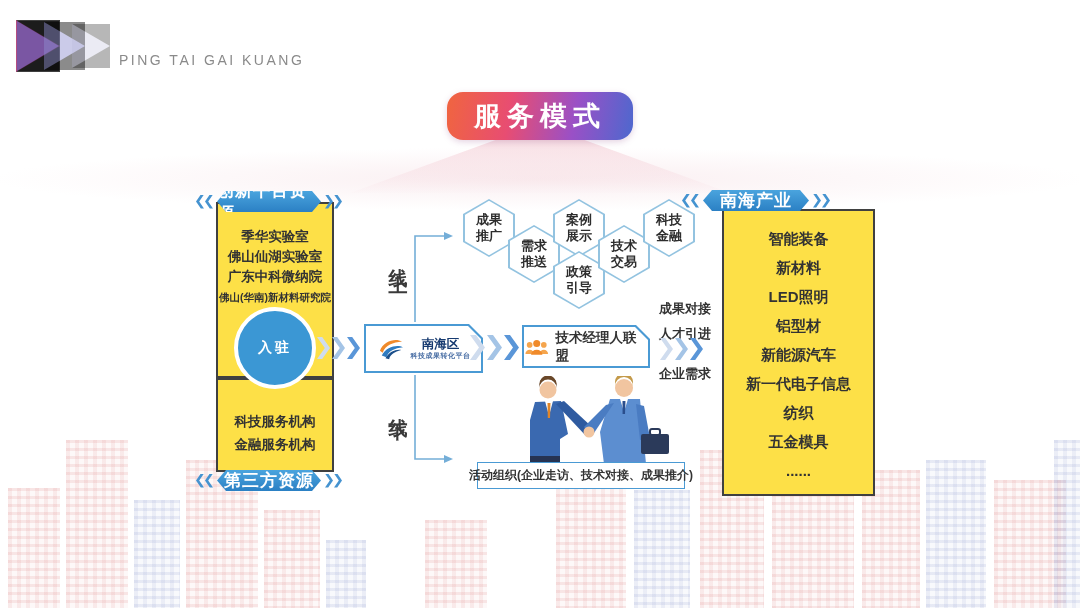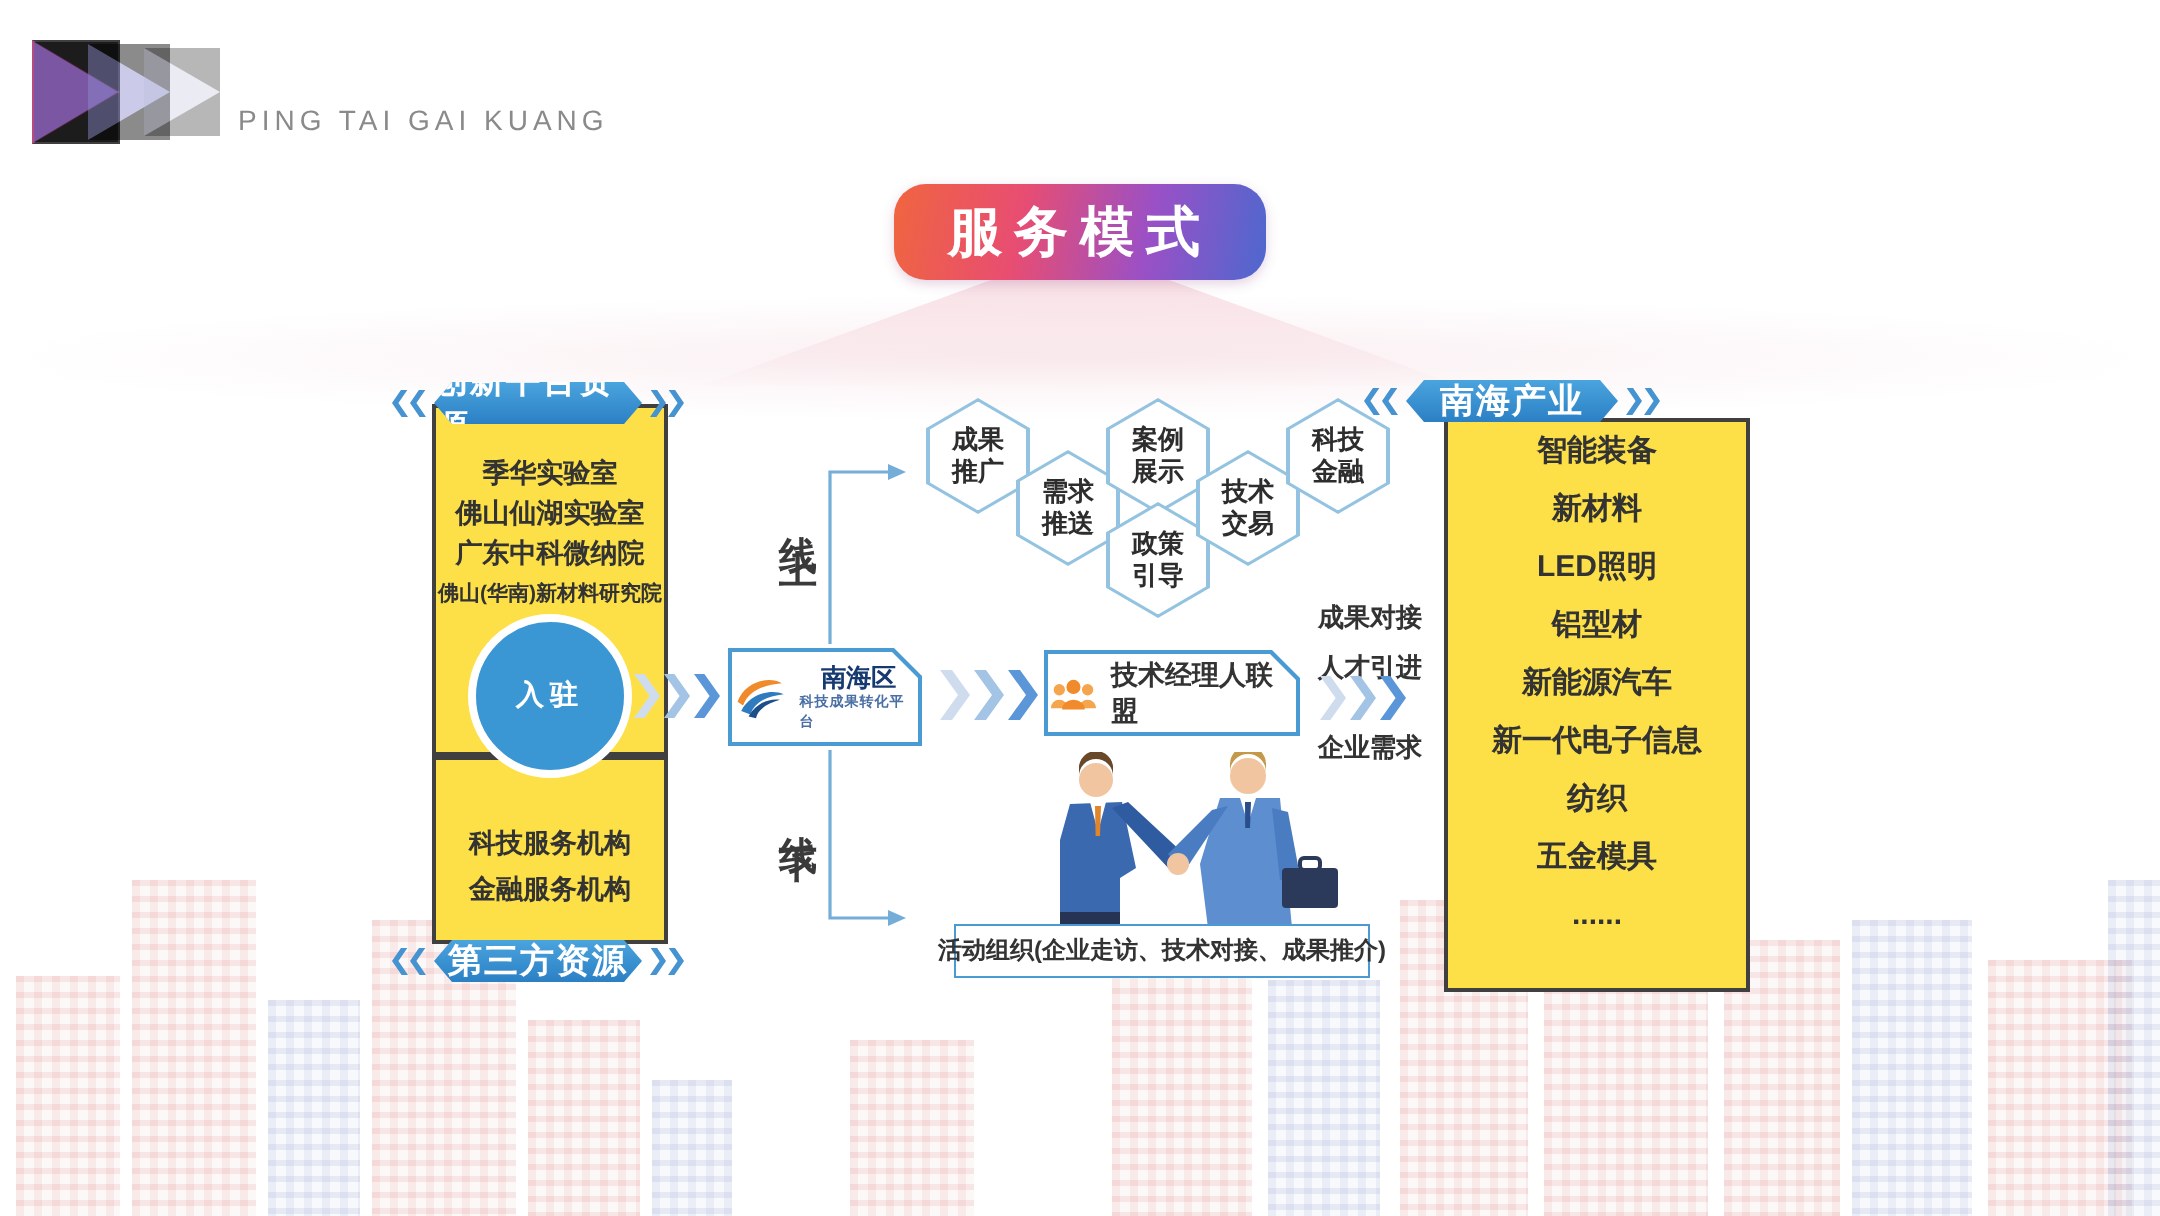--- a/index.html
+++ b/index.html
@@ -45,21 +45,21 @@
   .flank.left{transform:scaleX(-1);}
 
   
   .panel{position:absolute;background:#fde047;border:2px solid #404040;z-index:2;}
   .panel-item{font-size:13.5px;font-weight:bold;color:#333;text-align:center;line-height:20px;white-space:nowrap;}
   #innovation-list{padding-top:23px;}
   #innovation-list .panel-item:nth-child(4){font-size:10.5px;}
   #innovation-list .panel-item:nth-child(5){line-height:16px;letter-spacing:1px;}
   #thirdparty-list{padding-top:30px;}
   #thirdparty-list .panel-item{line-height:23px;}
-  #industry-list{}
+  #industry-list{padding-top:13px;}
   #industry-list .panel-item{font-size:15px;line-height:29px;}
 
   
   #entry-circle{position:absolute;left:234px;top:307px;width:74px;height:74px;border-radius:50%;
     background:#3b97d4;border:4px solid #fff;display:flex;align-items:center;justify-content:center;
     color:#fff;font-size:14px;font-weight:bold;letter-spacing:3px;z-index:3;box-shadow:0 0 0 0 #fff;}
 
   
   .chevs{position:absolute;display:flex;gap:2px;align-items:center;z-index:2;}
   .chevs .chev{width:13px;height:22px;}
@@ -181,21 +181,21 @@
 
   <div class="chevs" style="left:317px;top:337px;">
     <span class="chev c1"></span>
       <span class="chev c2"></span>
       <span class="chev c3"></span>
   </div>
 
   <div class="vlabel" style="left:385px;top:252px;">线上</div>
   <div class="vlabel" style="left:385px;top:402px;">线下</div>
 
-  <div class="notchbox" style="left:364px;top:324px;width:97px;height:49px;text-decoration:underline;">
+  <div class="notchbox" style="left:364px;top:324px;width:119px;height:49px;text-decoration:underline;">
     <div class="notch-in">
       <svg width="28" height="24" viewBox="0 0 30 26">
         <path d="M3,15 C7,4 20,1 27,5 C17,6 9,9 6,17 Z" fill="#f08a2a"></path>
         <path d="M5,20 C10,10 22,8 28,11 C19,12 12,15 10,22 Z" fill="#2e7bc0"></path>
         <path d="M9,23 C13,16 20,13 26,14 C19,16 14,19 13,24 Z" fill="#1b4f8a"></path>
       </svg>
       <div>
         <div class="logo-name">南海区</div>
         <div class="logo-sub">科技成果转化平台</div>
       </div>

